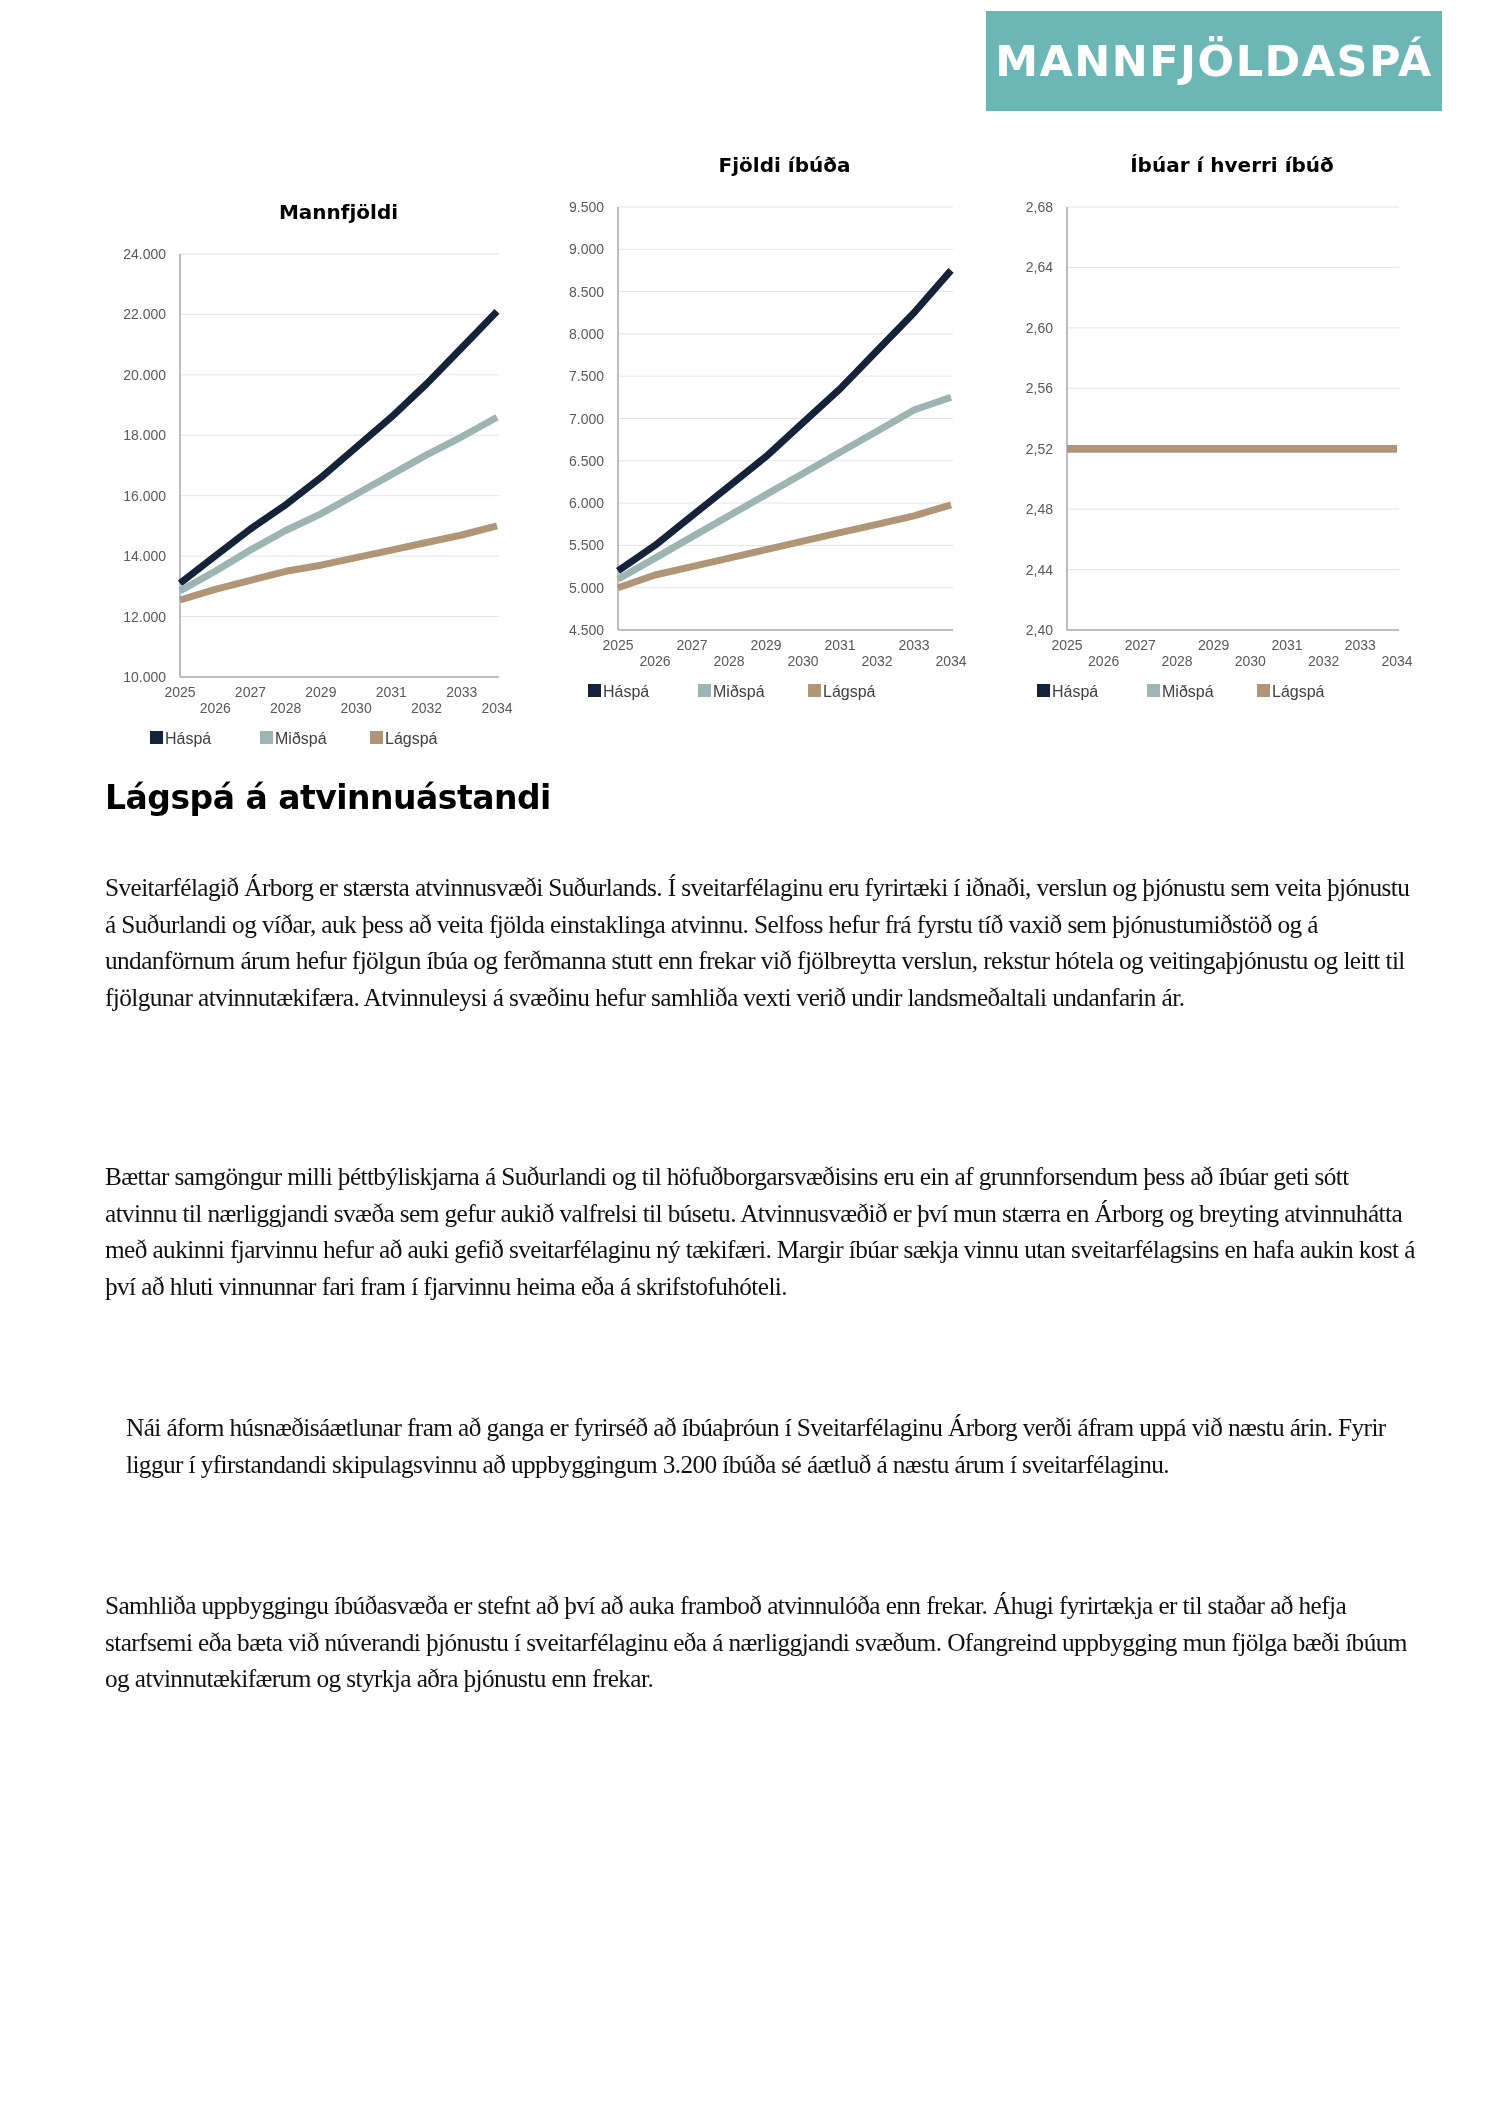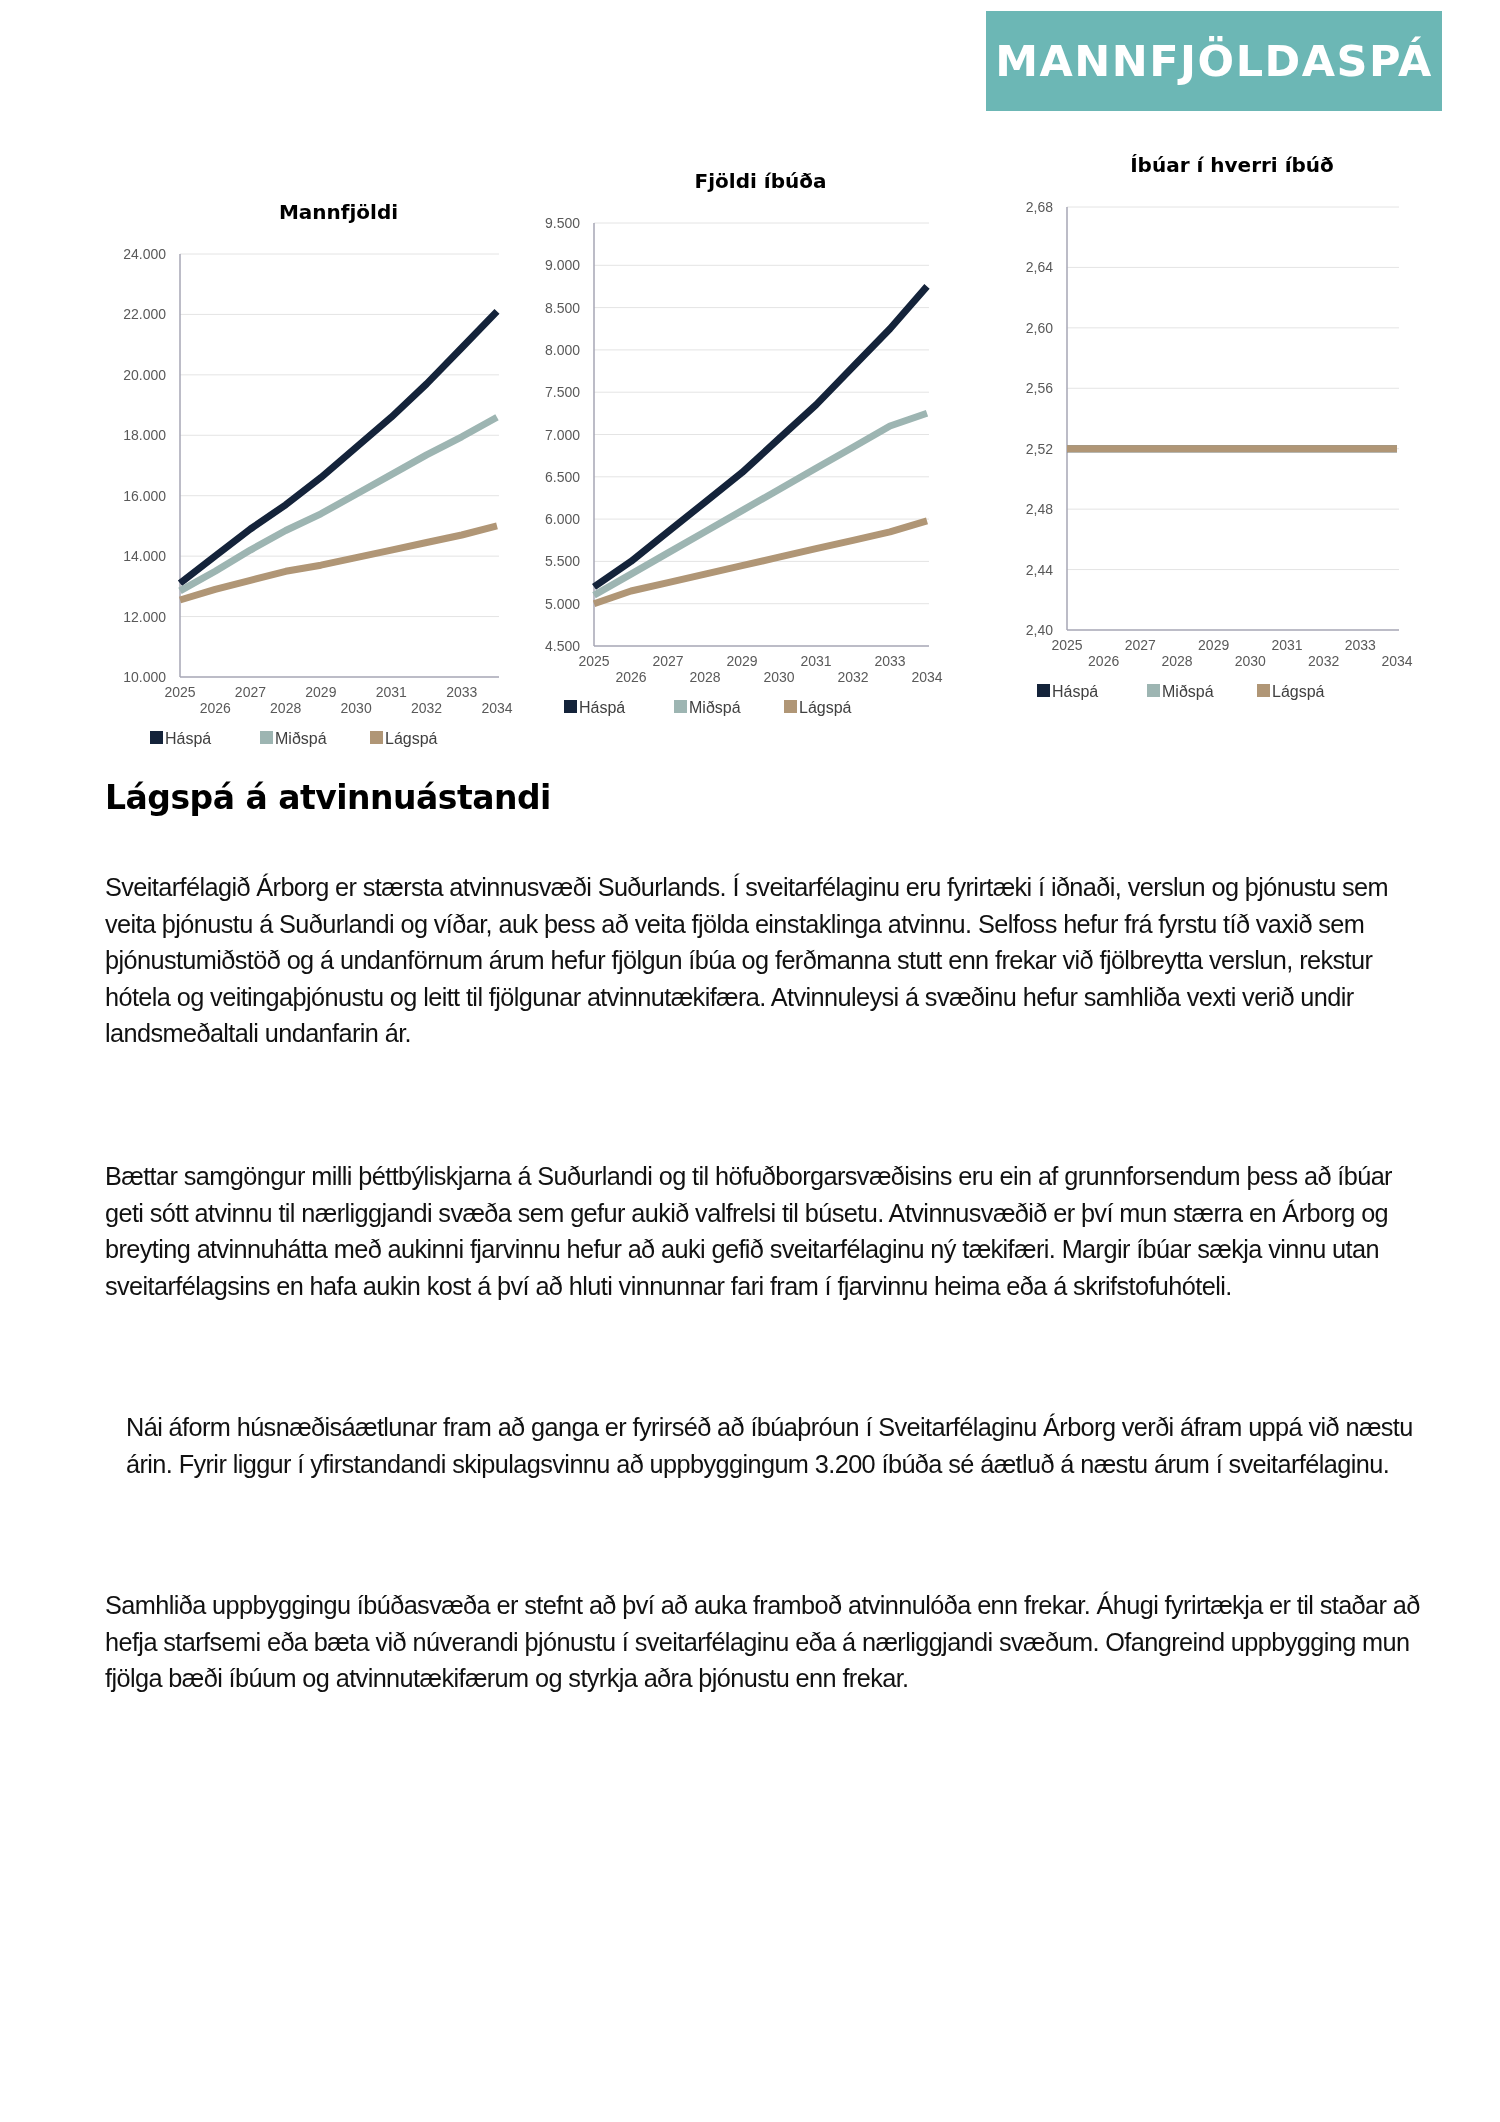--- a/index.html
+++ b/index.html
@@ -10,21 +10,21 @@
               font-family: "DejaVu Sans", sans-serif; font-weight: bold; font-size: 43px; letter-spacing: 1.5px; }
     .chart { position: absolute; top: 145px; width: 460px; height: 570px; }
     .chart svg { width: 100%; height: 100%; overflow: visible; }
     .chart-title { font-family: "DejaVu Sans", sans-serif; font-weight: bold; font-size: 20px; fill: #000000; }
     .tick { font-family: "Liberation Sans", sans-serif; font-size: 14px; fill: #595959; }
     .legend-text { font-family: "Liberation Sans", sans-serif; font-size: 16px; fill: #404040; }
     .grid { stroke: #e4e4e4; stroke-width: 1; }
     .axis { stroke: #a6a6b4; stroke-width: 1.5; }
     .heading { position: absolute; left: 105px; top: 778px; font-family: "DejaVu Sans", sans-serif;
                font-weight: bold; font-size: 33px; color: #000000; margin: 0; letter-spacing: -0.5px; }
-    .para { position: absolute; left: 105px; width: 1320px; font-family: Liberation Sans, sans-serif;
+    .para { position: absolute; left: 105px; width: 1320px; font-family: Liberation Serif, serif;
             font-size: 25.3px; line-height: 36.5px; color: #111111; margin: 0; letter-spacing: -0.6px; }
   </style>
 </head>
 <body>
 
 <div class="banner">
   <span>MANNFJÖLDASPÁ</span>
 </div>
 
 <div class="chart" id="chart-0" style="left:100px;margin-top:47px;"><svg viewBox="0 0 460 570">
@@ -65,21 +65,21 @@
       </g>
       <g>
         <rect x="160" y="539" width="13" height="13" fill="#9db5b2"></rect>
         <text x="175" y="552" class="legend-text">Miðspá</text>
       </g>
       <g>
         <rect x="270" y="539" width="13" height="13" fill="#b09676"></rect>
         <text x="285" y="552" class="legend-text">Lágspá</text>
       </g>
     </svg></div>
-<div class="chart" id="chart-1" style="left:524px;margin-top:16px;"><svg viewBox="0 0 460 570">
+<div class="chart" id="chart-1" style="left:548px;"><svg viewBox="0 0 460 570">
       <text x="236.5" y="27" text-anchor="middle" class="chart-title">Fjöldi íbúða</text>
       <text x="56" y="490" text-anchor="end" class="tick">4.500</text>
       <line x1="70" x2="405" y1="442.7" y2="442.7" class="grid"></line>
       <text x="56" y="447.7" text-anchor="end" class="tick">5.000</text>
       <line x1="70" x2="405" y1="400.4" y2="400.4" class="grid"></line>
       <text x="56" y="405.4" text-anchor="end" class="tick">5.500</text>
       <line x1="70" x2="405" y1="358.1" y2="358.1" class="grid"></line>
       <text x="56" y="363.1" text-anchor="end" class="tick">6.000</text>
       <line x1="70" x2="405" y1="315.79999999999995" y2="315.79999999999995" class="grid"></line>
       <text x="56" y="320.79999999999995" text-anchor="end" class="tick">6.500</text>

